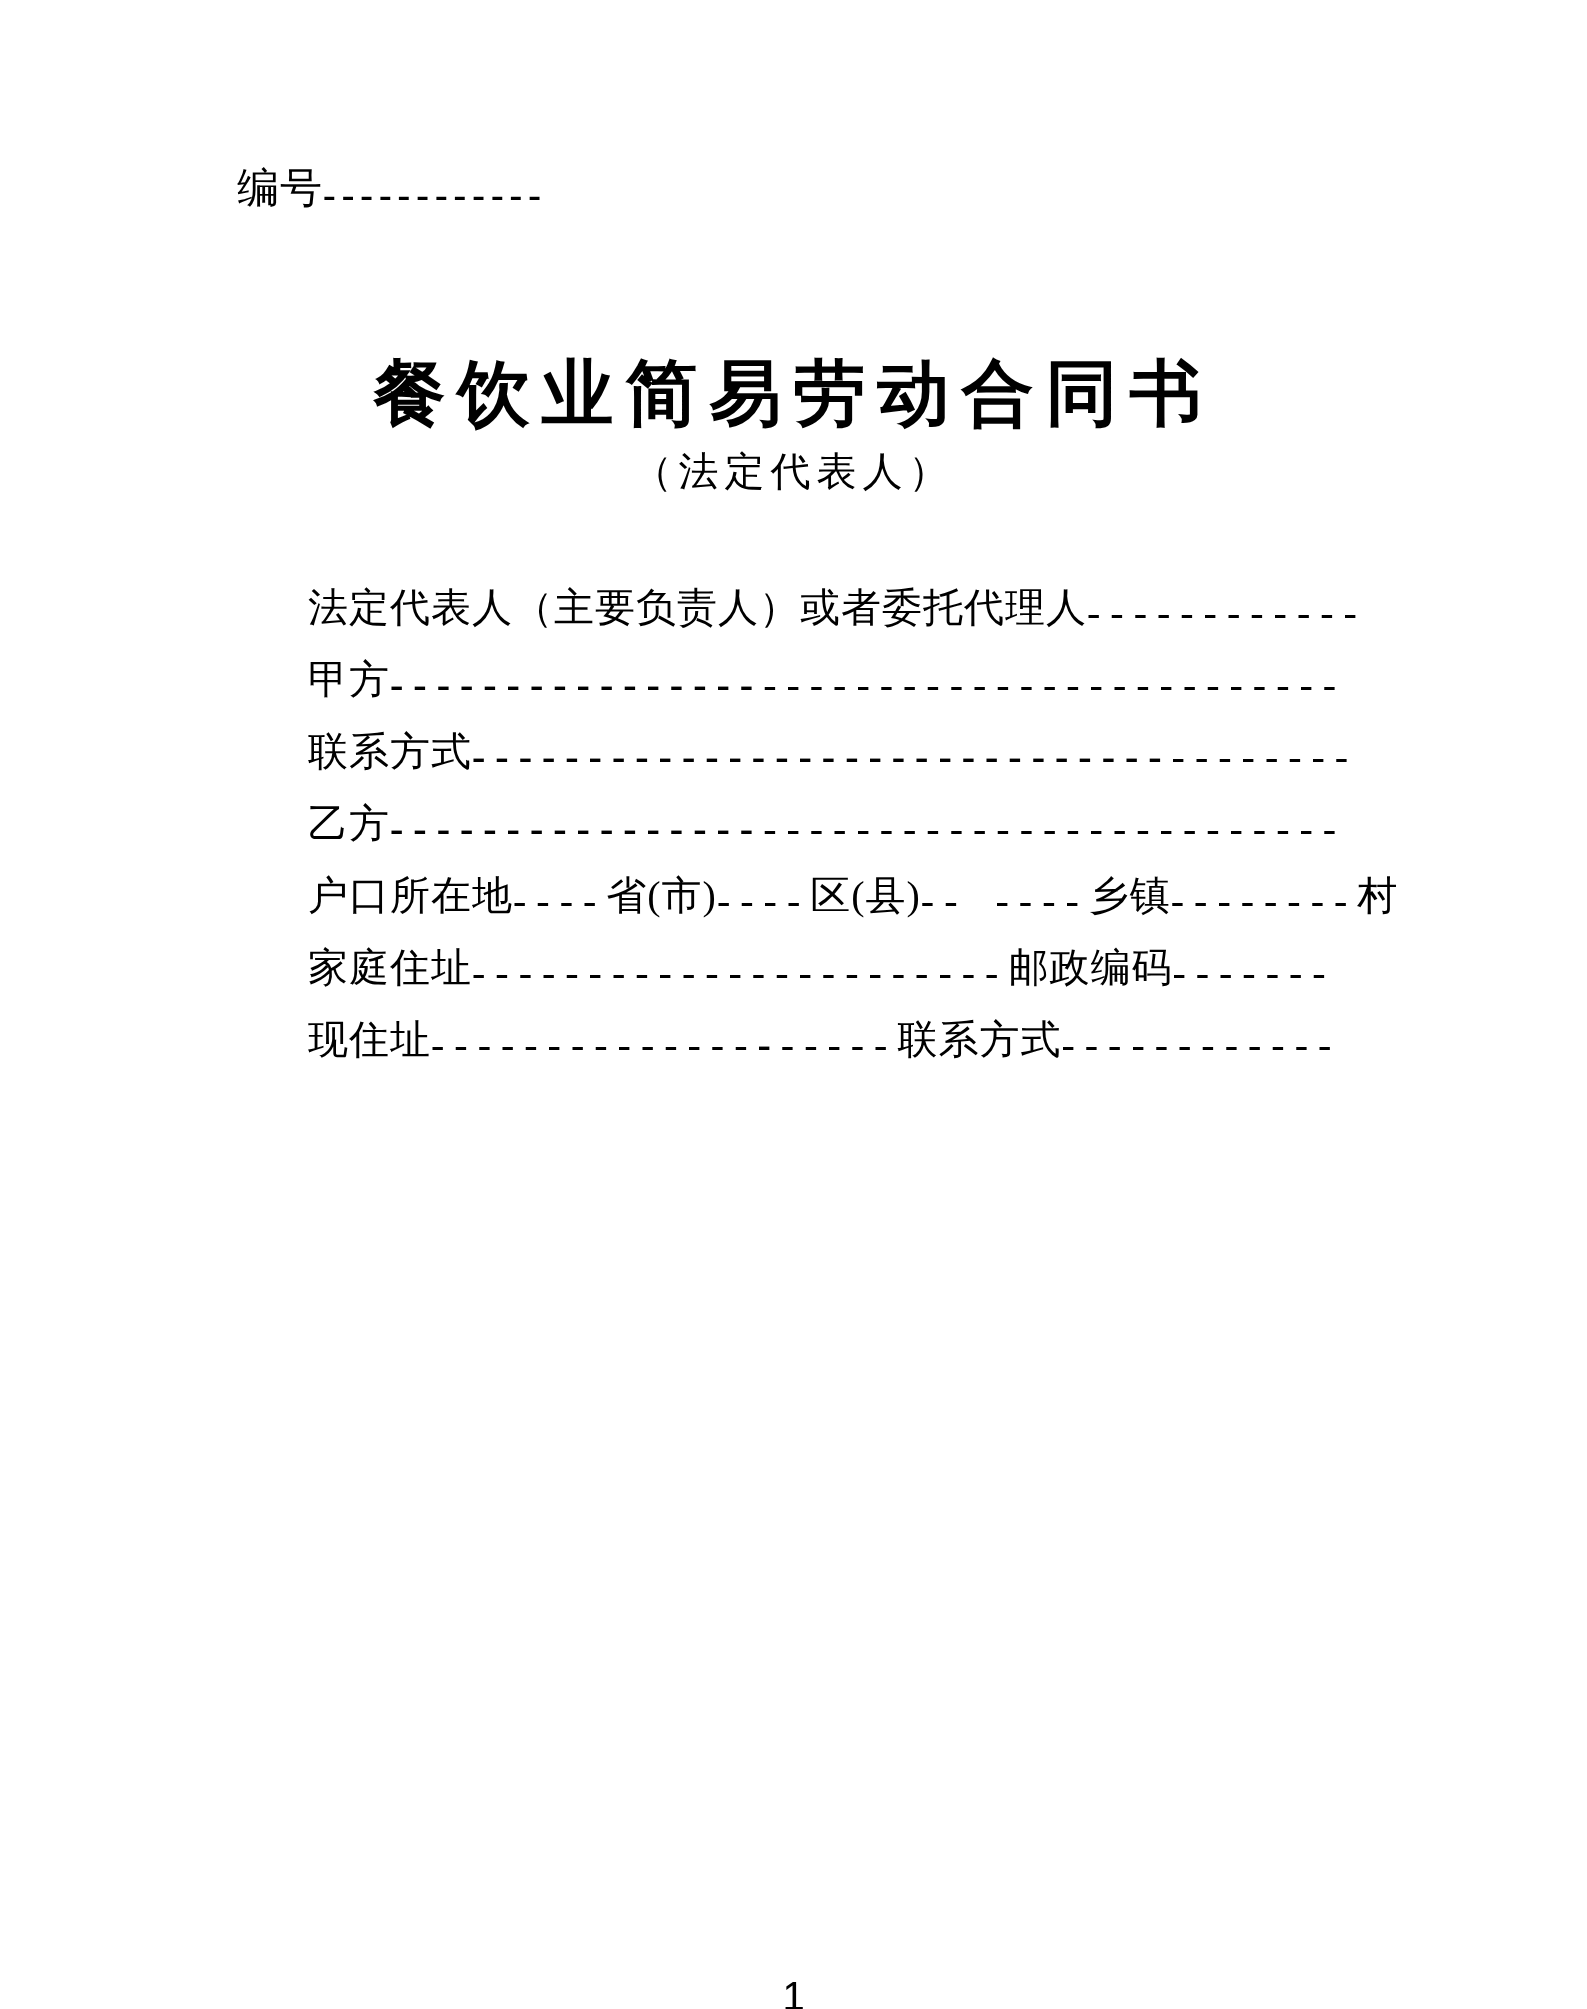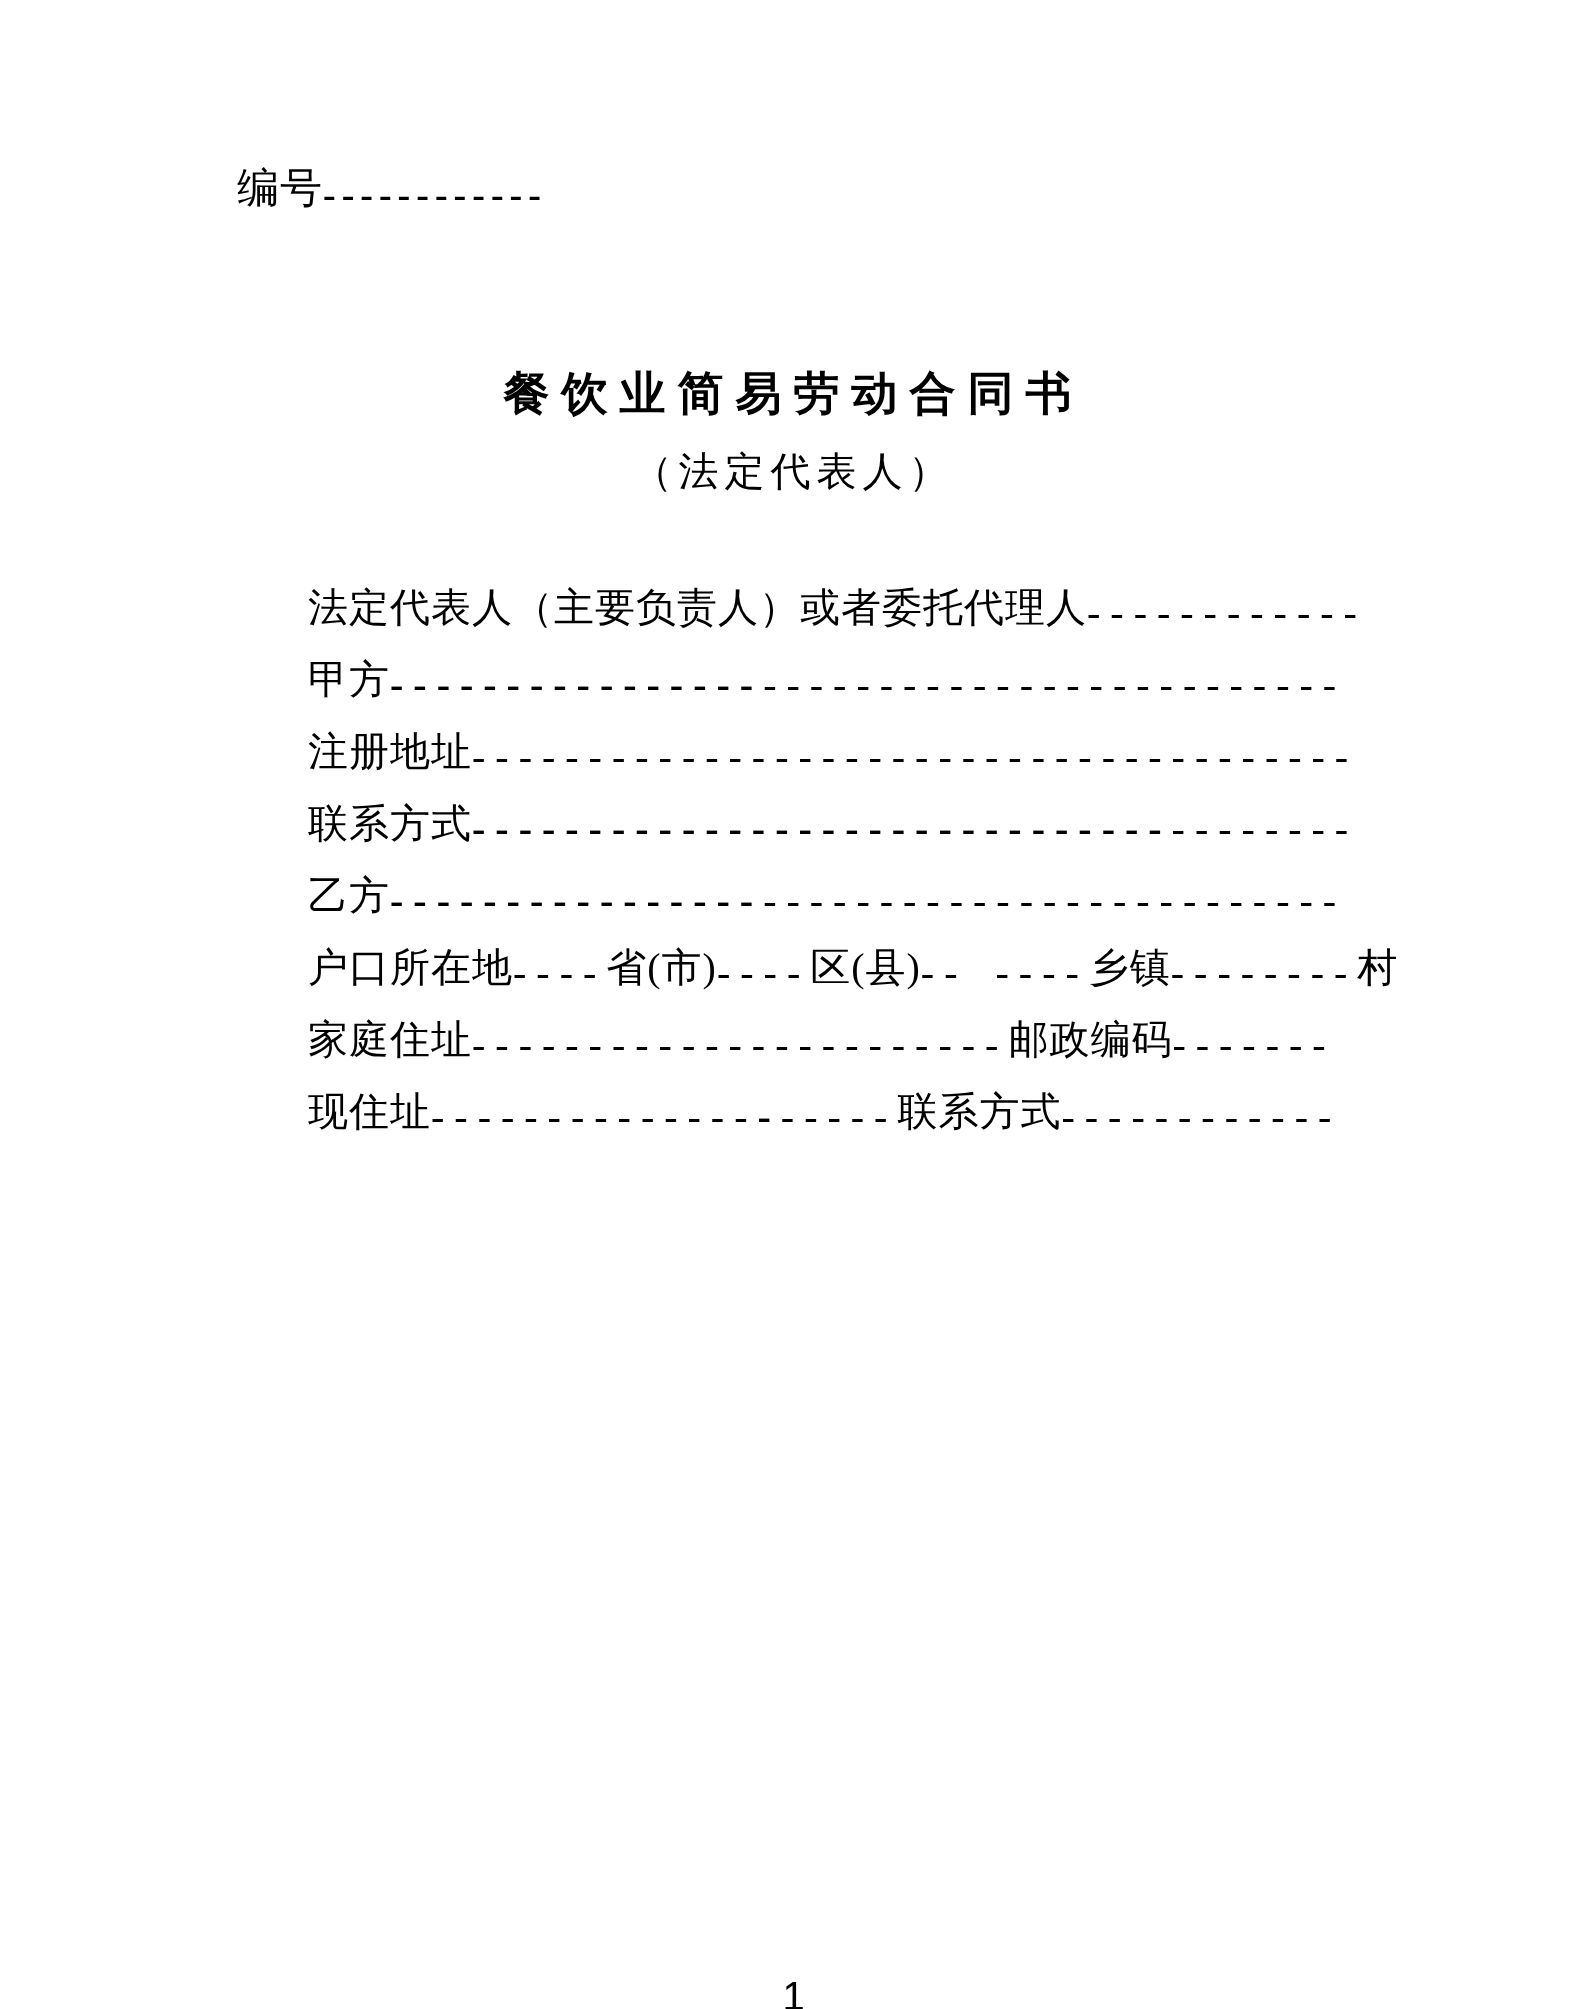--- a/index.html
+++ b/index.html
@@ -26,21 +26,21 @@
     font-weight: 700;
     letter-spacing: 6px;
   }
   .doc-title {
     position: absolute;
     left: 0; right: 0;
     top: 338px;
     text-align: center;
     font-family: "Liberation Sans", sans-serif;
     font-weight: 700;
-    font-size: 46px;
+    font-size: 72px;
     letter-spacing: 12px;
     line-height: 86px;
     white-space: nowrap;
   }
   .doc-subtitle {
     position: absolute;
     left: 0; right: 0;
     top: 432px;
     text-align: center;
     font-size: 40px;
@@ -89,21 +89,20 @@
     <span class="seg-label">编号</span><span class="blank bold">------------</span>
   </div>
 
   <div class="doc-title">餐饮业简易劳动合同书</div>
 
   <div class="doc-subtitle">（法定代表人）</div>
 
   <div class="form">
       <div class="form-line"><span class="seg-label">法定代表人（主要负责人）或者委托代理人</span><span class="blank thin">------------</span></div>
       <div class="form-line"><span class="seg-label">甲方</span><span class="blank bold">----------------</span><span class="blank thin">-------------------------</span></div>
-      <div class="form-line"><span class="seg-label">注册地址</span><span class="blank thin">--------------------------------------</span></div>
       <div class="form-line"><span class="seg-label">联系方式</span><span class="blank bold">------------------------------</span><span class="blank thin">--------</span></div>
       <div class="form-line"><span class="seg-label">乙方</span><span class="blank bold">----------------</span><span class="blank thin">-------------------------</span></div>
       <div class="form-line"><span class="seg-label">户口所在地</span><span class="blank thin">----</span><span class="seg-label">省(市)</span><span class="blank thin">----</span><span class="seg-label">区(县)</span><span class="blank thin">--</span><span class="gap" style="width: 28px;"></span><span class="blank thin">----</span><span class="seg-label">乡镇</span><span class="blank thin">--------</span><span class="seg-label">村</span></div>
       <div class="form-line"><span class="seg-label">家庭住址</span><span class="blank thin">-----------------------</span><span class="seg-label">邮政编码</span><span class="blank thin">-------</span></div>
       <div class="form-line"><span class="seg-label">现住址</span><span class="blank thin">--------------</span><span class="blank bold">-</span><span class="blank thin">-----</span><span class="seg-label">联系方式</span><span class="blank thin">------------</span></div>
     </div>
 
   <div class="page-num">1</div>
 
 </div>

